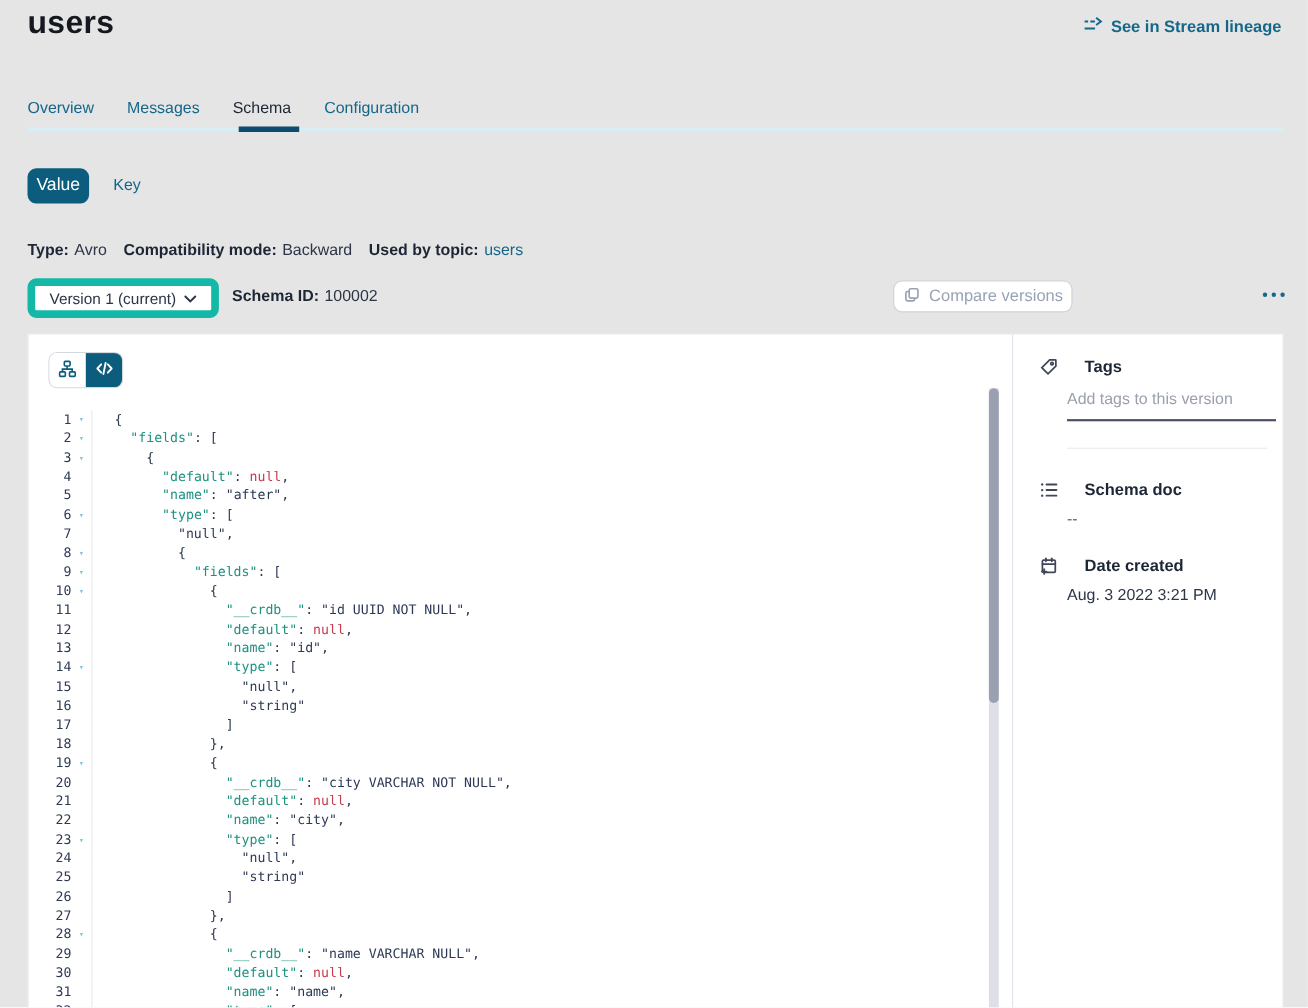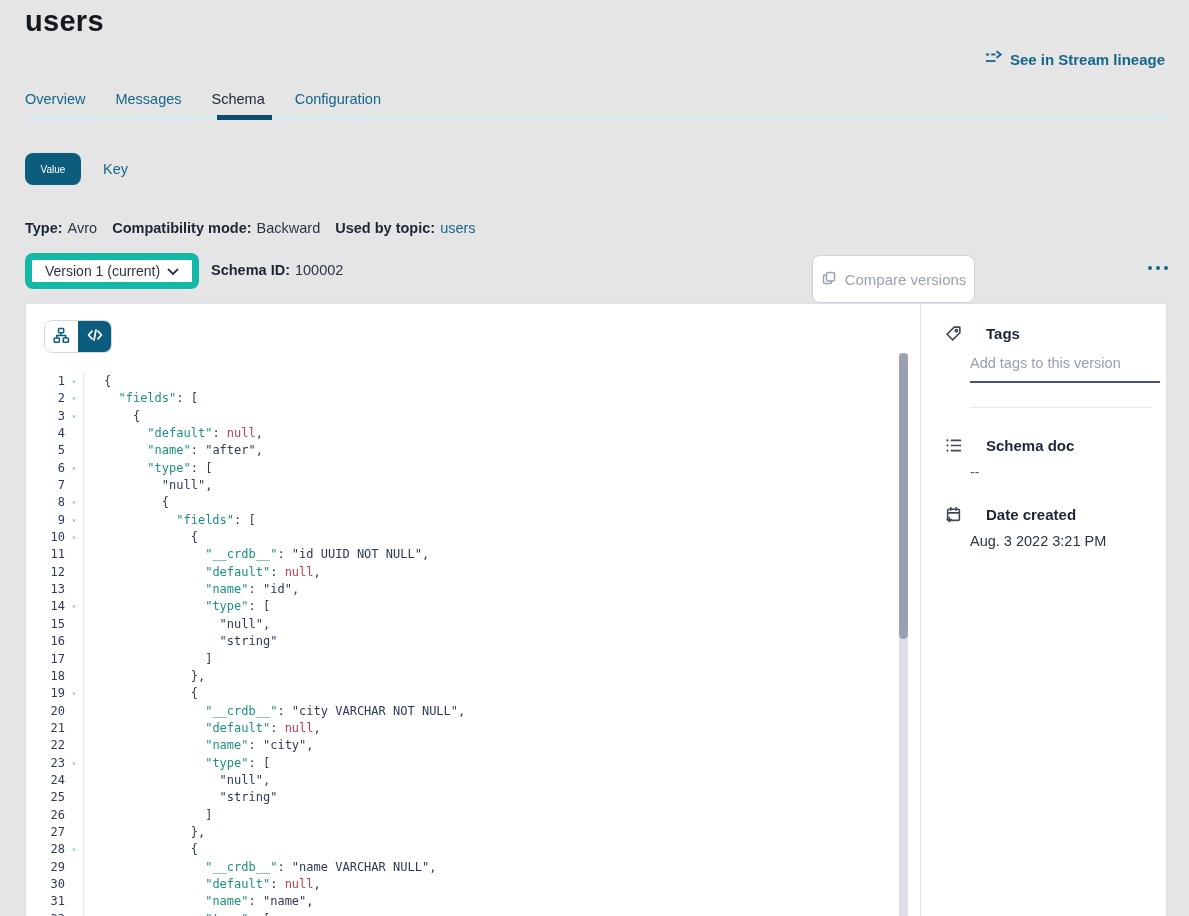--- a/index.html
+++ b/index.html
@@ -4,41 +4,41 @@
 <style>
   * { margin:0; padding:0; box-sizing:border-box; }
   body { background:#fff; }
   .page {
     position:relative; width:1189px; height:916px; background:#e5e5e5;
     font-family:"Liberation Sans", sans-serif; color:#222c3e; overflow:hidden;
   }
   
   .title { position:absolute; left:25px; top:5px; font-size:29px; font-weight:700; color:#14181f; letter-spacing:.3px; }
   .lineage { position:absolute; right:24px; top:15px; display:flex; align-items:center; gap:7px;
-    color:#15678a; font-size:15px; font-weight:600; cursor:pointer; text-decoration:none;margin-top:35px; }
+    color:#15678a; font-size:15px; font-weight:600; cursor:pointer; text-decoration:none; }
   
   .tabs { position:absolute; left:25px; top:91px; display:flex; }
   .tab { font-size:14.5px; color:#15678a; margin-right:30px; cursor:pointer; }
   .tab.active { color:#1d2635; }
   .tabbar { position:absolute; left:25px; top:116px; width:1141px; height:3px; background:#d9edf4; }
   .tabactive { position:absolute; left:217px; top:115px; width:55px; height:5px; background:#0c4d6e; }
   
   .btn-value { position:absolute; left:25px; top:153px; width:56px; height:32px; background:#0b5c7d; color:#fff;
-    border:none; border-radius:8px; font-size:10px; font-family:inherit; display:flex; align-items:center; justify-content:center; cursor:pointer; }
+    border:none; border-radius:8px; font-size:16px; font-family:inherit; display:flex; align-items:center; justify-content:center; cursor:pointer; }
   .btn-key { position:absolute; left:103px; top:161px; color:#15678a; font-size:14.5px; background:none; border:none; font-family:inherit; cursor:pointer; }
   
   .meta { position:absolute; left:25px; top:220px; display:flex; column-gap:15px; font-size:14.5px; color:#2b3546; }
   .meta .lbl { font-weight:700; color:#1d2635; margin-right:5px; }
   .meta a { color:#15678a; text-decoration:none; cursor:pointer; }
   
   .version { position:absolute; left:25px; top:253px; width:174px; height:36px; border:7px solid #14b8a6; border-radius:8px;
     display:flex; align-items:center; justify-content:space-between; padding:0 13px; font-size:14px; color:#2b3546; background:#fff; cursor:pointer; }
   .schemaid { position:absolute; left:211px; top:262px; font-size:14.5px; color:#2b3546; }
   .schemaid .lbl { font-weight:700; color:#1d2635; margin-right:5px;margin-top:23px; }
-  .btn-compare { position:absolute; left:812px; top:255px; width:163px; height:48px; border:1px solid #ccd3dc; background:#fff;
+  .btn-compare { position:absolute; left:812px; top:255px; width:163px; height:29px; border:1px solid #ccd3dc; background:#fff;
     border-radius:8px; color:#98a2b4; display:flex; align-items:center; justify-content:center; gap:8px; font-size:15px; font-family:inherit; cursor:default; }
   .btn-evolve { position:absolute; left:992px; top:255px; width:144px; height:33px; border:1px solid #11698b; background:#fff;
     border-radius:8px; color:#11698b; font-weight:600; display:flex; align-items:center; justify-content:center; gap:8px; font-size:15px; font-family:inherit; cursor:pointer; }
   .more { position:absolute; left:1148px; top:266px; display:flex; gap:4px; cursor:pointer; }
   .more .dot { width:4px; height:4px; border-radius:50%; background:#15678a; }
   
   .panel { position:absolute; left:25px; top:303px; width:1142px; height:640px; border:1px solid #dfe3e9; display:flex; background:#fff; }
   .codepane { position:relative; width:894px; flex:none; }
   .viewtoggle { position:absolute; left:18px; top:16px; display:flex; border:1px solid #d4d9df; border-radius:8px; overflow:hidden; height:33px; }
   .seg { width:33px; height:100%; display:flex; align-items:center; justify-content:center; cursor:pointer; background:#fff; color:#0b5c7d; border:none; }

